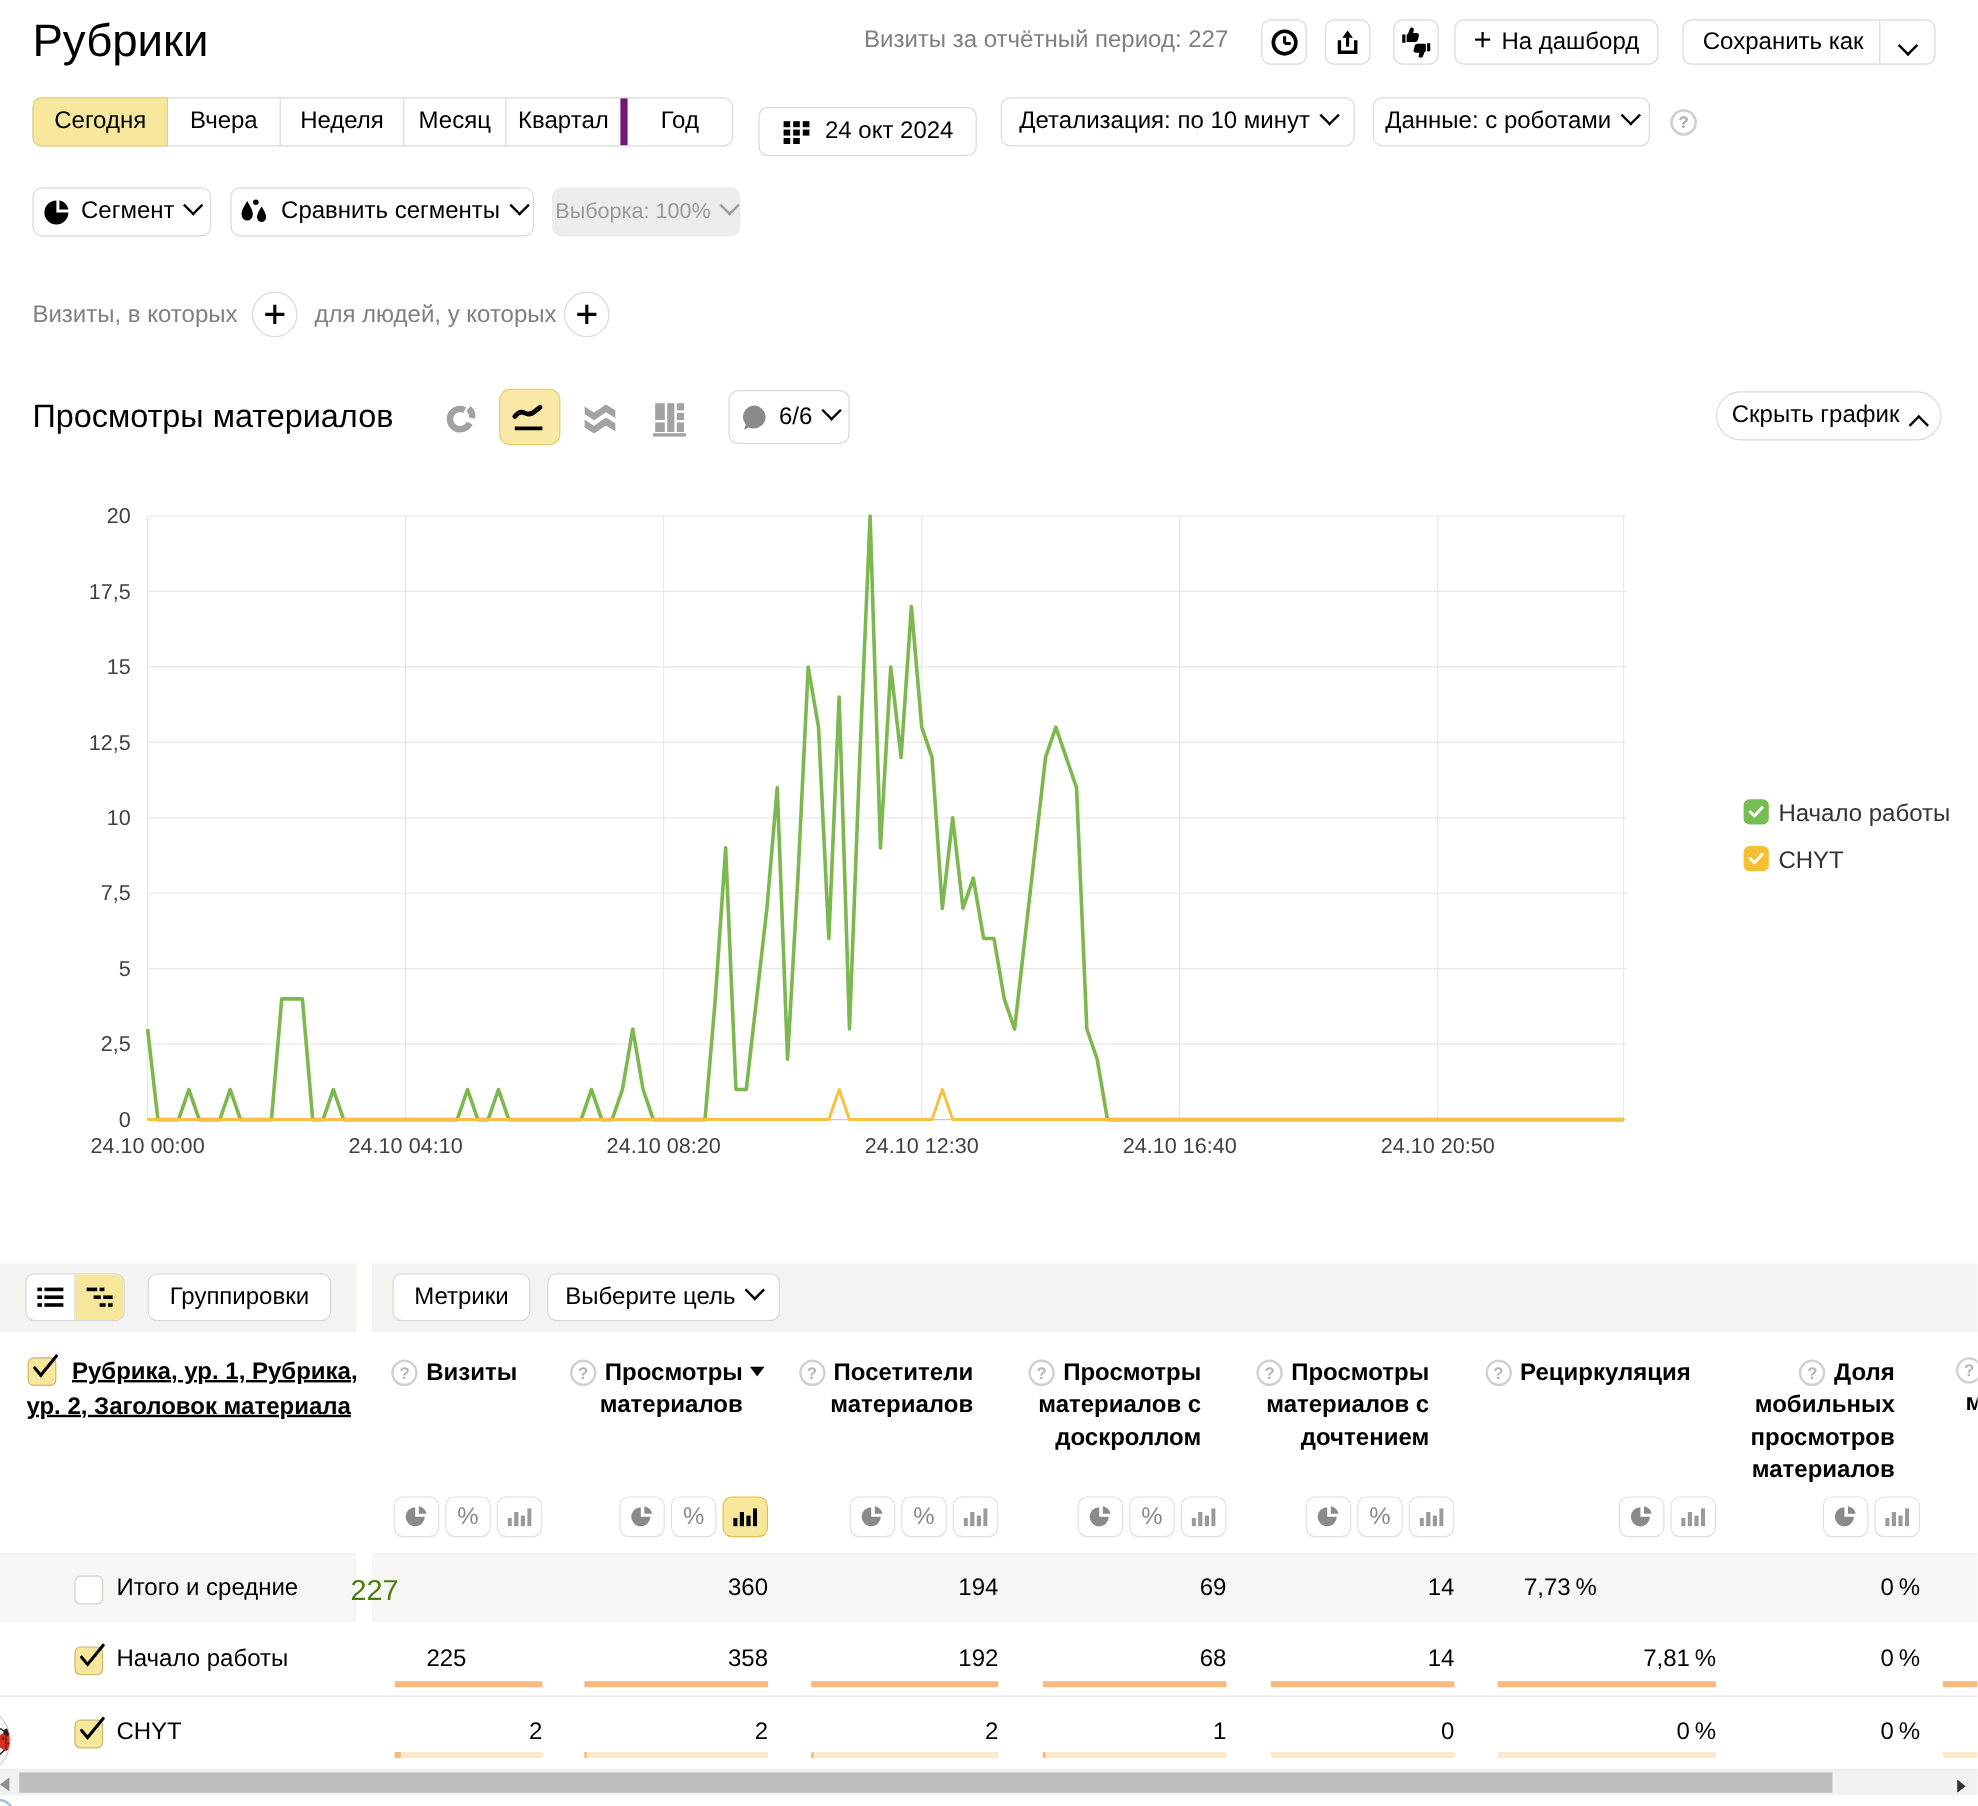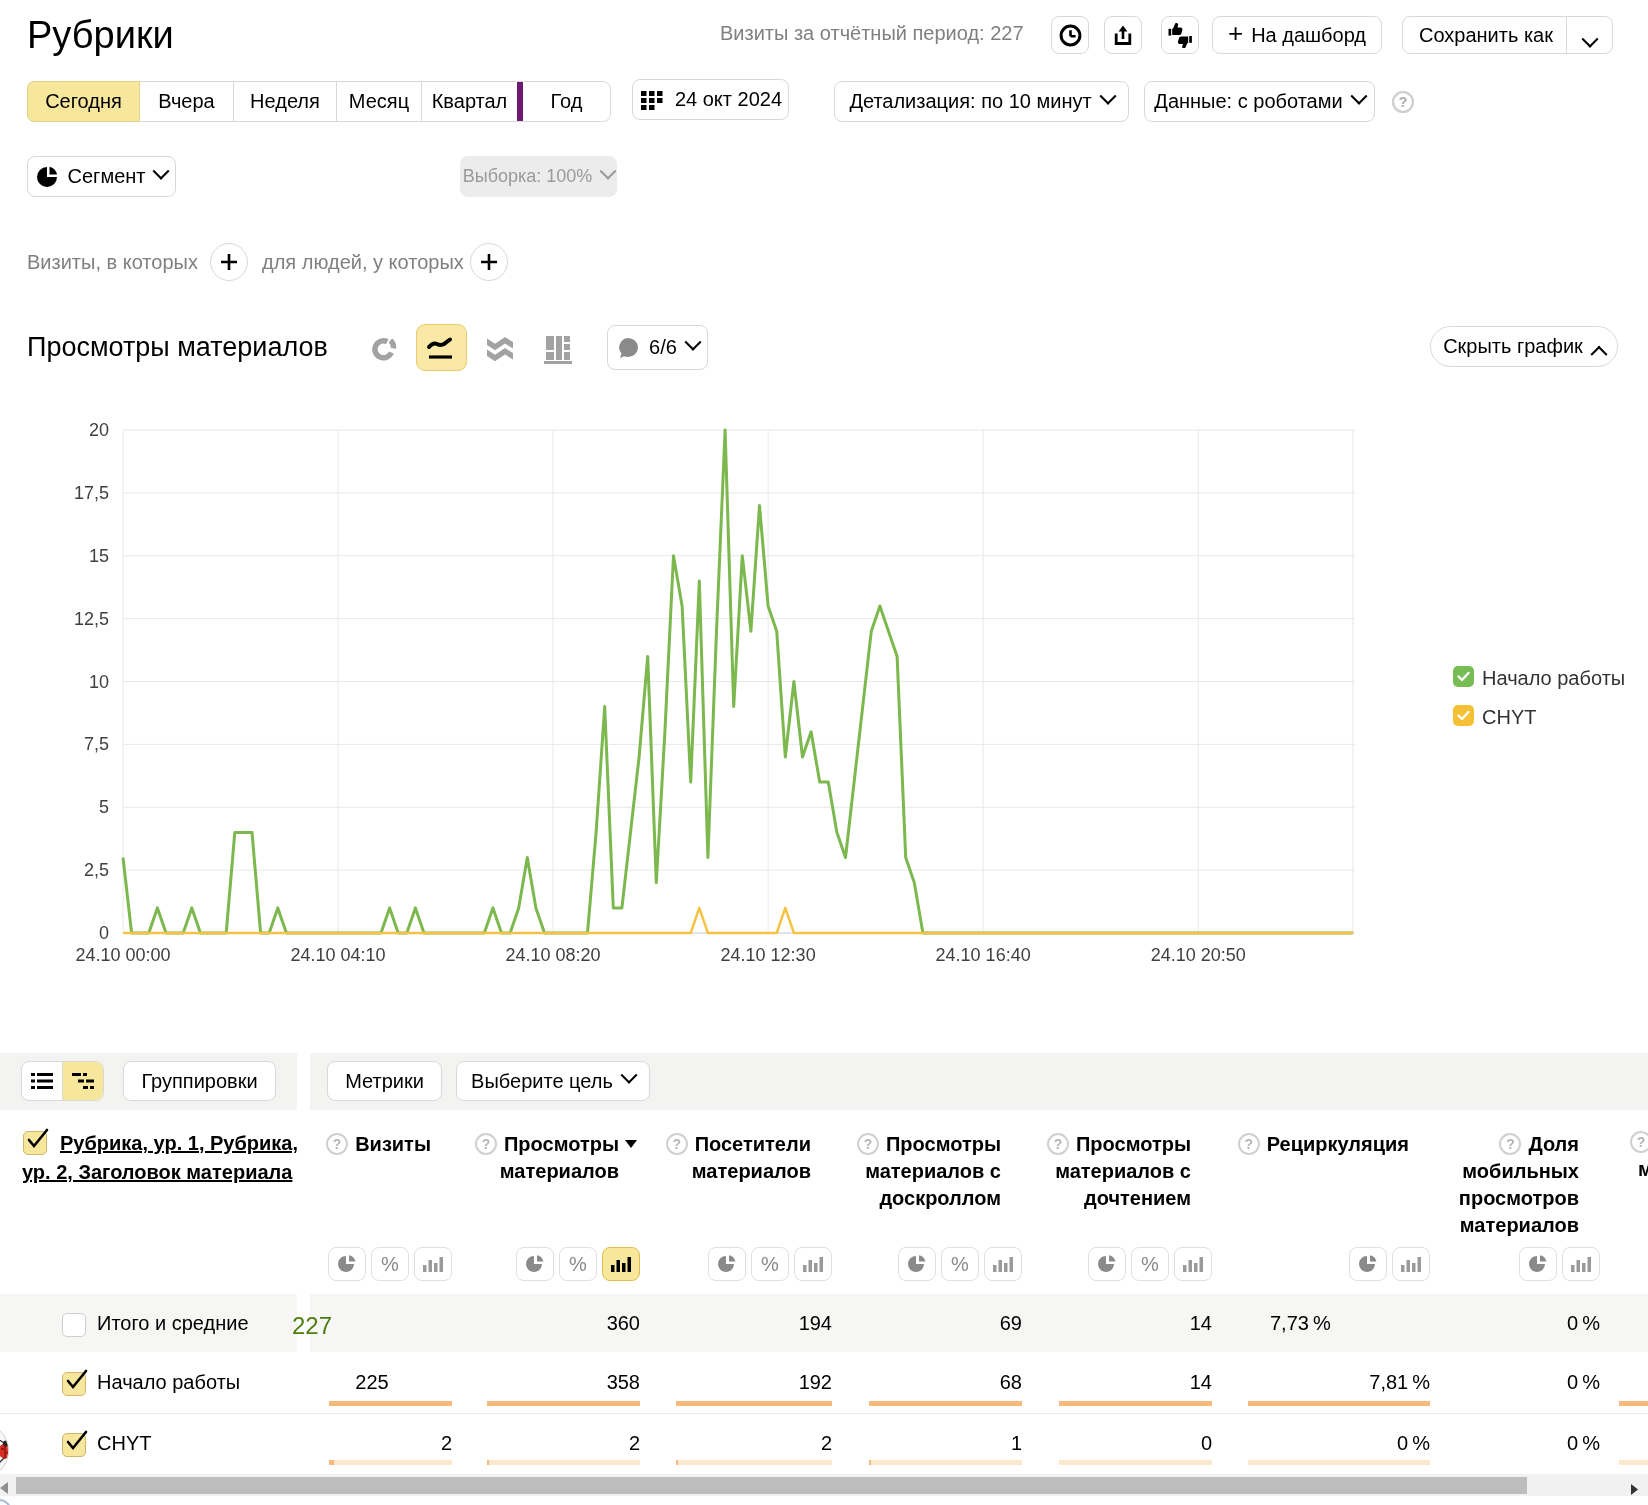--- a/index.html
+++ b/index.html
@@ -51,21 +51,21 @@
 </div>
 
 <div class="abs" style="left:27px; top:81px; width:584px; height:41px; border:1px solid #d9d9d9; border-radius:8px; display:flex; font-size:20px;">
   <div style="width:113px; background:#f7e79d; border:1px solid #e2d187; border-radius:7px 0 0 7px; display:flex; align-items:center; justify-content:center; margin:-1px 0 -1px -1px;">Сегодня</div>
   <div style="width:94px; display:flex; align-items:center; justify-content:center; border-right:1px solid #d9d9d9;">Вчера</div>
   <div style="width:103px; display:flex; align-items:center; justify-content:center; border-right:1px solid #d9d9d9;">Неделя</div>
   <div style="width:85px; display:flex; align-items:center; justify-content:center; border-right:1px solid #d9d9d9;">Месяц</div>
   <div style="width:101px; display:flex; align-items:center; justify-content:center; border-right:6px solid #701a75;">Квартал</div>
   <div style="flex:1; display:flex; align-items:center; justify-content:center;">Год</div>
 </div>
-<div class="btn" style="left:632px; top:79px; width:157px; height:41px;">
+<div class="btn" style="left:632px; top:89px; width:182px; height:41px;">
   <svg width="26" height="24" viewBox="0 0 26 24" style="margin-right:10px;">
         <g fill="#000">
           <rect x="2" y="3" width="5.5" height="5"></rect>
           <rect x="10" y="3" width="5.5" height="5"></rect>
           <rect x="18" y="3" width="5.5" height="5"></rect>
           <rect x="2" y="10" width="5.5" height="5"></rect>
           <rect x="10" y="10" width="5.5" height="5"></rect>
           <rect x="18" y="10" width="5.5" height="5"></rect>
           <rect x="2" y="17" width="5.5" height="5"></rect>
           <rect x="10" y="17" width="5.5" height="5"></rect>
@@ -75,20 +75,27 @@
 <div class="btn" style="left:834px; top:81px; width:295px; height:41px;">Детализация: по 10 минут<span class="chev"></span></div>
 <div class="btn" style="left:1144px; top:81px; width:231px; height:41px;">Данные: с роботами<span class="chev"></span></div>
 <div class="qmark" style="left:1392px; top:91px;">?</div>
 
 <div class="btn" style="left:27px; top:156px; width:149px; height:41px;">
   <svg width="22" height="22" viewBox="0 0 22 22" style="margin-right:10px;">
         <path d="M11 1 A10 10 0 1 0 21 11 L11 11 Z" fill="#000"></path>
         <path d="M13.5 0.8 A10 10 0 0 1 21 8.5 L13.5 8.5 Z" fill="#000"></path>
       </svg>
   Сегмент<span class="chev"></span></div>
+<div class="btn" style="left:192px; top:156px; width:253px; height:41px;">
+  <svg width="28" height="28" viewBox="0 0 28 28" style="margin-right:8px;">
+        <path d="M8 4.5 C10.7 9.3 12.7 12.2 12.7 15.5 a4.7 5.3 0 0 1 -9.4 0 C3.3 12.2 5.3 9.3 8 4.5Z" fill="#000"></path>
+        <path d="M20 9 C22.2 12.8 23.8 15.1 23.8 17.8 a3.8 4.3 0 0 1 -7.6 0 C16.2 15.1 17.8 12.8 20 9Z" fill="#000"></path>
+        <circle cx="15.2" cy="5.6" r="2.3" fill="#000"></circle>
+      </svg>
+  Сравнить сегменты<span class="chev"></span></div>
 <div class="abs" style="left:460px; top:156px; width:157px; height:41px; background:#ececec; border-radius:8px; display:flex; align-items:center; justify-content:center; font-size:18px; color:#9a9a9a; white-space:nowrap;">Выборка: 100%<span class="chev" style="border-color:#9a9a9a;"></span></div>
 
 <div class="abs gray" style="left:27px; top:251px; font-size:20px;">Визиты, в которых</div>
 <div class="abs" style="left:210px; top:243px; width:38px; height:38px; border:1px solid #d9d9d9; border-radius:50%; display:flex; align-items:center; justify-content:center;">
       <svg width="18" height="18" viewBox="0 0 18 18">
         <path d="M9 1 V17 M1 9 H17" stroke="#000" stroke-width="2.6"></path>
       </svg>
     </div>
 <div class="abs gray" style="left:262px; top:251px; font-size:20px;">для людей, у которых</div>
 <div class="abs" style="left:470px; top:243px; width:38px; height:38px; border:1px solid #d9d9d9; border-radius:50%; display:flex; align-items:center; justify-content:center;">

